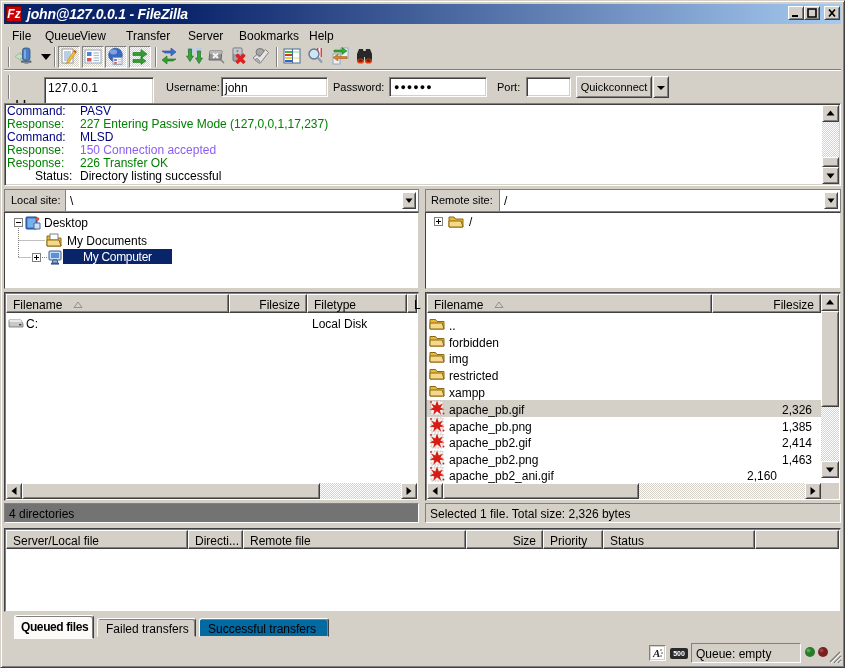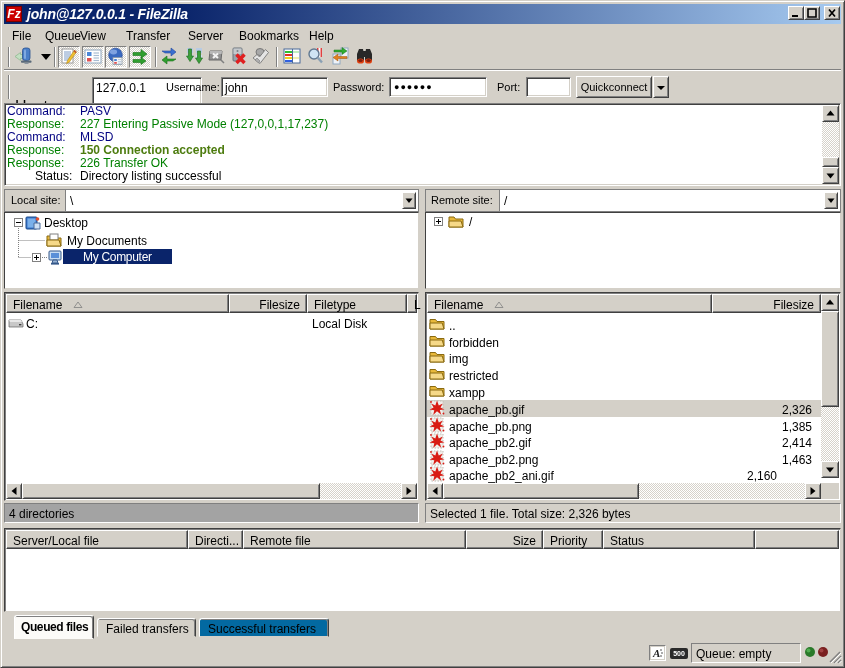--- a/index.html
+++ b/index.html
@@ -180,21 +180,21 @@
  <rect x="8" y="4" width="3" height="6" fill="#282828"></rect>
  <ellipse cx="5.5" cy="14" rx="3.5" ry="2.6" fill="#e04010"></ellipse>
  <ellipse cx="13.5" cy="14" rx="3.5" ry="2.6" fill="#e04010"></ellipse>
  <ellipse cx="5.5" cy="13.6" rx="2.2" ry="1.5" fill="#802010"></ellipse>
  <ellipse cx="13.5" cy="13.6" rx="2.2" ry="1.5" fill="#802010"></ellipse>
 </svg>
 
 <div class="abs" style="left:4px;top:71px;width:837px;height:32px;background:#d4d0c8;"></div>
 <div class="abs" style="left:8px;top:75px;width:2px;height:24px;border-left:1px solid #808080;border-right:1px solid #fff;"></div>
 <span class="abs" style="left:15px;top:98px;font-size:16px;">Host:</span>
-<div class="field abs" style="left:44px;top:77px;width:110px;height:32px;margin-left:48px;">
+<div class="field abs" style="left:44px;top:77px;width:110px;height:32px;">
     <span class="abs" style="left:3px;top:3px;">127.0.0.1</span>
   </div>
 <span class="abs" style="left:166px;top:81px;font-size:11px;">Username:</span>
 <div class="field abs" style="left:221px;top:77px;width:107px;height:20px;">
     <span class="abs" style="left:3px;top:3px;">john</span>
   </div>
 <span class="abs" style="left:333px;top:81px;font-size:11px;">Password:</span>
 <div class="field abs" style="left:389px;top:77px;width:98px;height:20px;">
     <span class="abs" style="left:4px;top:4px;font-size:9px;letter-spacing:1px;">●●●●●●</span>
   </div>
@@ -216,21 +216,21 @@
   <div style="top:13px;" class="abs">
       <span class="abs" style="left:1px;color:#008000;">Response:</span>
       <span class="abs" style="left:74px;color:#008000;width:500px;">227 Entering Passive Mode (127,0,0,1,17,237)</span>
     </div>
   <div style="top:26px;" class="abs">
       <span class="abs" style="left:1px;color:#000080;">Command:</span>
       <span class="abs" style="left:74px;color:#000080;">MLSD</span>
     </div>
   <div style="top:39px;" class="abs">
       <span class="abs" style="left:1px;color:#008000;">Response:</span>
-      <span class="abs" style="left:74px;color:#4d7c0f;width:400px;font-weight:bold;">150 Connection accepted</span>
+      <span class="abs" style="left:74px;color:#8b5cf6;width:400px;">150 Connection accepted</span>
     </div>
   <div style="top:52px;" class="abs">
       <span class="abs" style="left:1px;color:#008000;">Response:</span>
       <span class="abs" style="left:74px;color:#008000;width:400px;">226 Transfer OK</span>
     </div>
   <div style="top:65px;" class="abs">
       <span class="abs" style="left:1px;color:#000;margin-left:28px;">Status:</span>
       <span class="abs" style="left:74px;color:#000;width:400px;">Directory listing successful</span>
     </div>
 </div>
@@ -447,21 +447,21 @@
     </svg>
   </div>
 <div class="btn abs" style="left:805px;top:483px;width:16px;height:16px;">
     <svg width="14" height="14" viewBox="0 0 14 14">
       <path d="M9.5 7 L4.5 3 L4.5 11 Z" fill="#000"></path>
     </svg>
   </div>
 <div class="btn abs" style="left:443px;top:483px;width:196px;height:16px;"></div>
 <div class="abs" style="left:821px;top:483px;width:18px;height:16px;background:#d4d0c8;"></div>
 
-<div class="sunken1 abs" style="left:4px;top:503px;width:415px;height:20px;background:#a3a3a3;">
+<div class="sunken1 abs" style="left:4px;top:503px;width:415px;height:20px;background:#737373;">
     <span class="abs" style="left:4px;top:3px;">4 directories</span>
   </div>
 <div class="sunken1 abs" style="left:425px;top:503px;width:416px;height:20px;background:#d4d0c8;">
     <span class="abs" style="left:4px;top:3px;">Selected 1 file. Total size: 2,326 bytes</span>
   </div>
 
 <div class="abs" style="left:4px;top:528px;width:837px;height:84px;background:#fff;border:1px solid;border-color:#404040 #d4d0c8 #d4d0c8 #404040;box-shadow:inset 1px 1px 0 #808080;"></div>
 <div class="hdrcell abs" style="left:6px;top:530px;width:182px;">Server/Local file</div>
 <div class="hdrcell abs" style="left:188px;top:530px;width:55px;">Directi...</div>
 <div class="hdrcell abs" style="left:243px;top:530px;width:223px;">Remote file</div>

